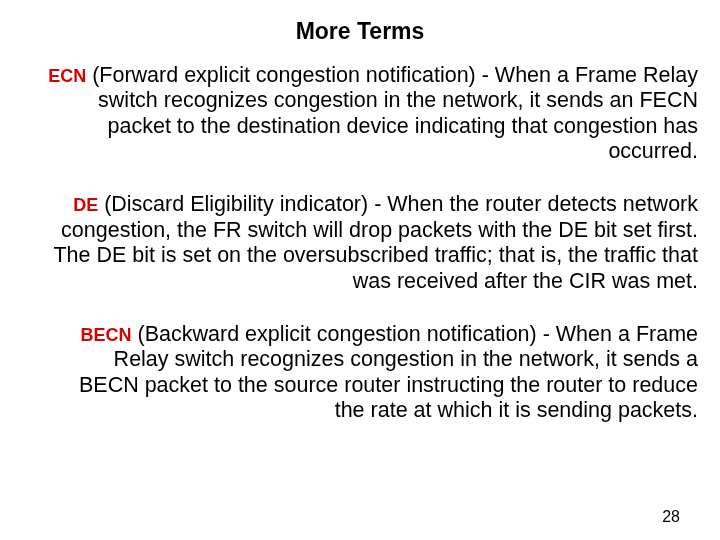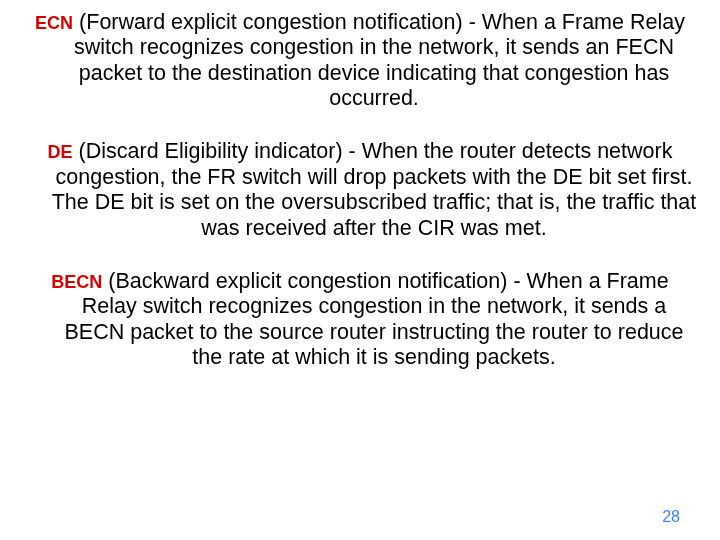--- a/index.html
+++ b/index.html
@@ -22,43 +22,44 @@
   .title {
     text-align: center;
     font-weight: bold;
     font-size: 23px;
     margin: 8px 0 18px 0;
   }
   .para {
     font-size: 21.5px;
     line-height: 1.18;
     margin: 0 0 28px 0;
-    text-align: center;
+    text-align: right;
     padding-left: 28px;
     text-indent: -28px;
   }
   .acr {
     font-family: Arial, Helvetica, sans-serif;
     font-weight: bold;
     font-size: 18px;
     color: #d90000;
   }
   .pagenum {
     position: absolute;
     right: 40px;
     bottom: 14px;
     font-size: 16px;
-    color: #3b82f6;
+    color: #000000;
   }
 </style>
 </head>
 <body>
 
 <div class="slide">
 
+  <div class="title">More Terms</div>
 
   <p class="para">
     <span class="acr">ECN</span><span> (Forward explicit congestion notification) - When a Frame Relay switch recognizes congestion in the network, it sends an FECN packet to the destination device indicating that congestion has occurred.</span>
   </p>
 
   <p class="para">
     <span class="acr">DE</span><span> (Discard Eligibility indicator) - When the router detects network congestion, the FR switch will drop packets with the DE bit set first. The DE bit is set on the oversubscribed traffic; that is, the traffic that was received after the CIR was met.</span>
   </p>
 
   <p class="para">

